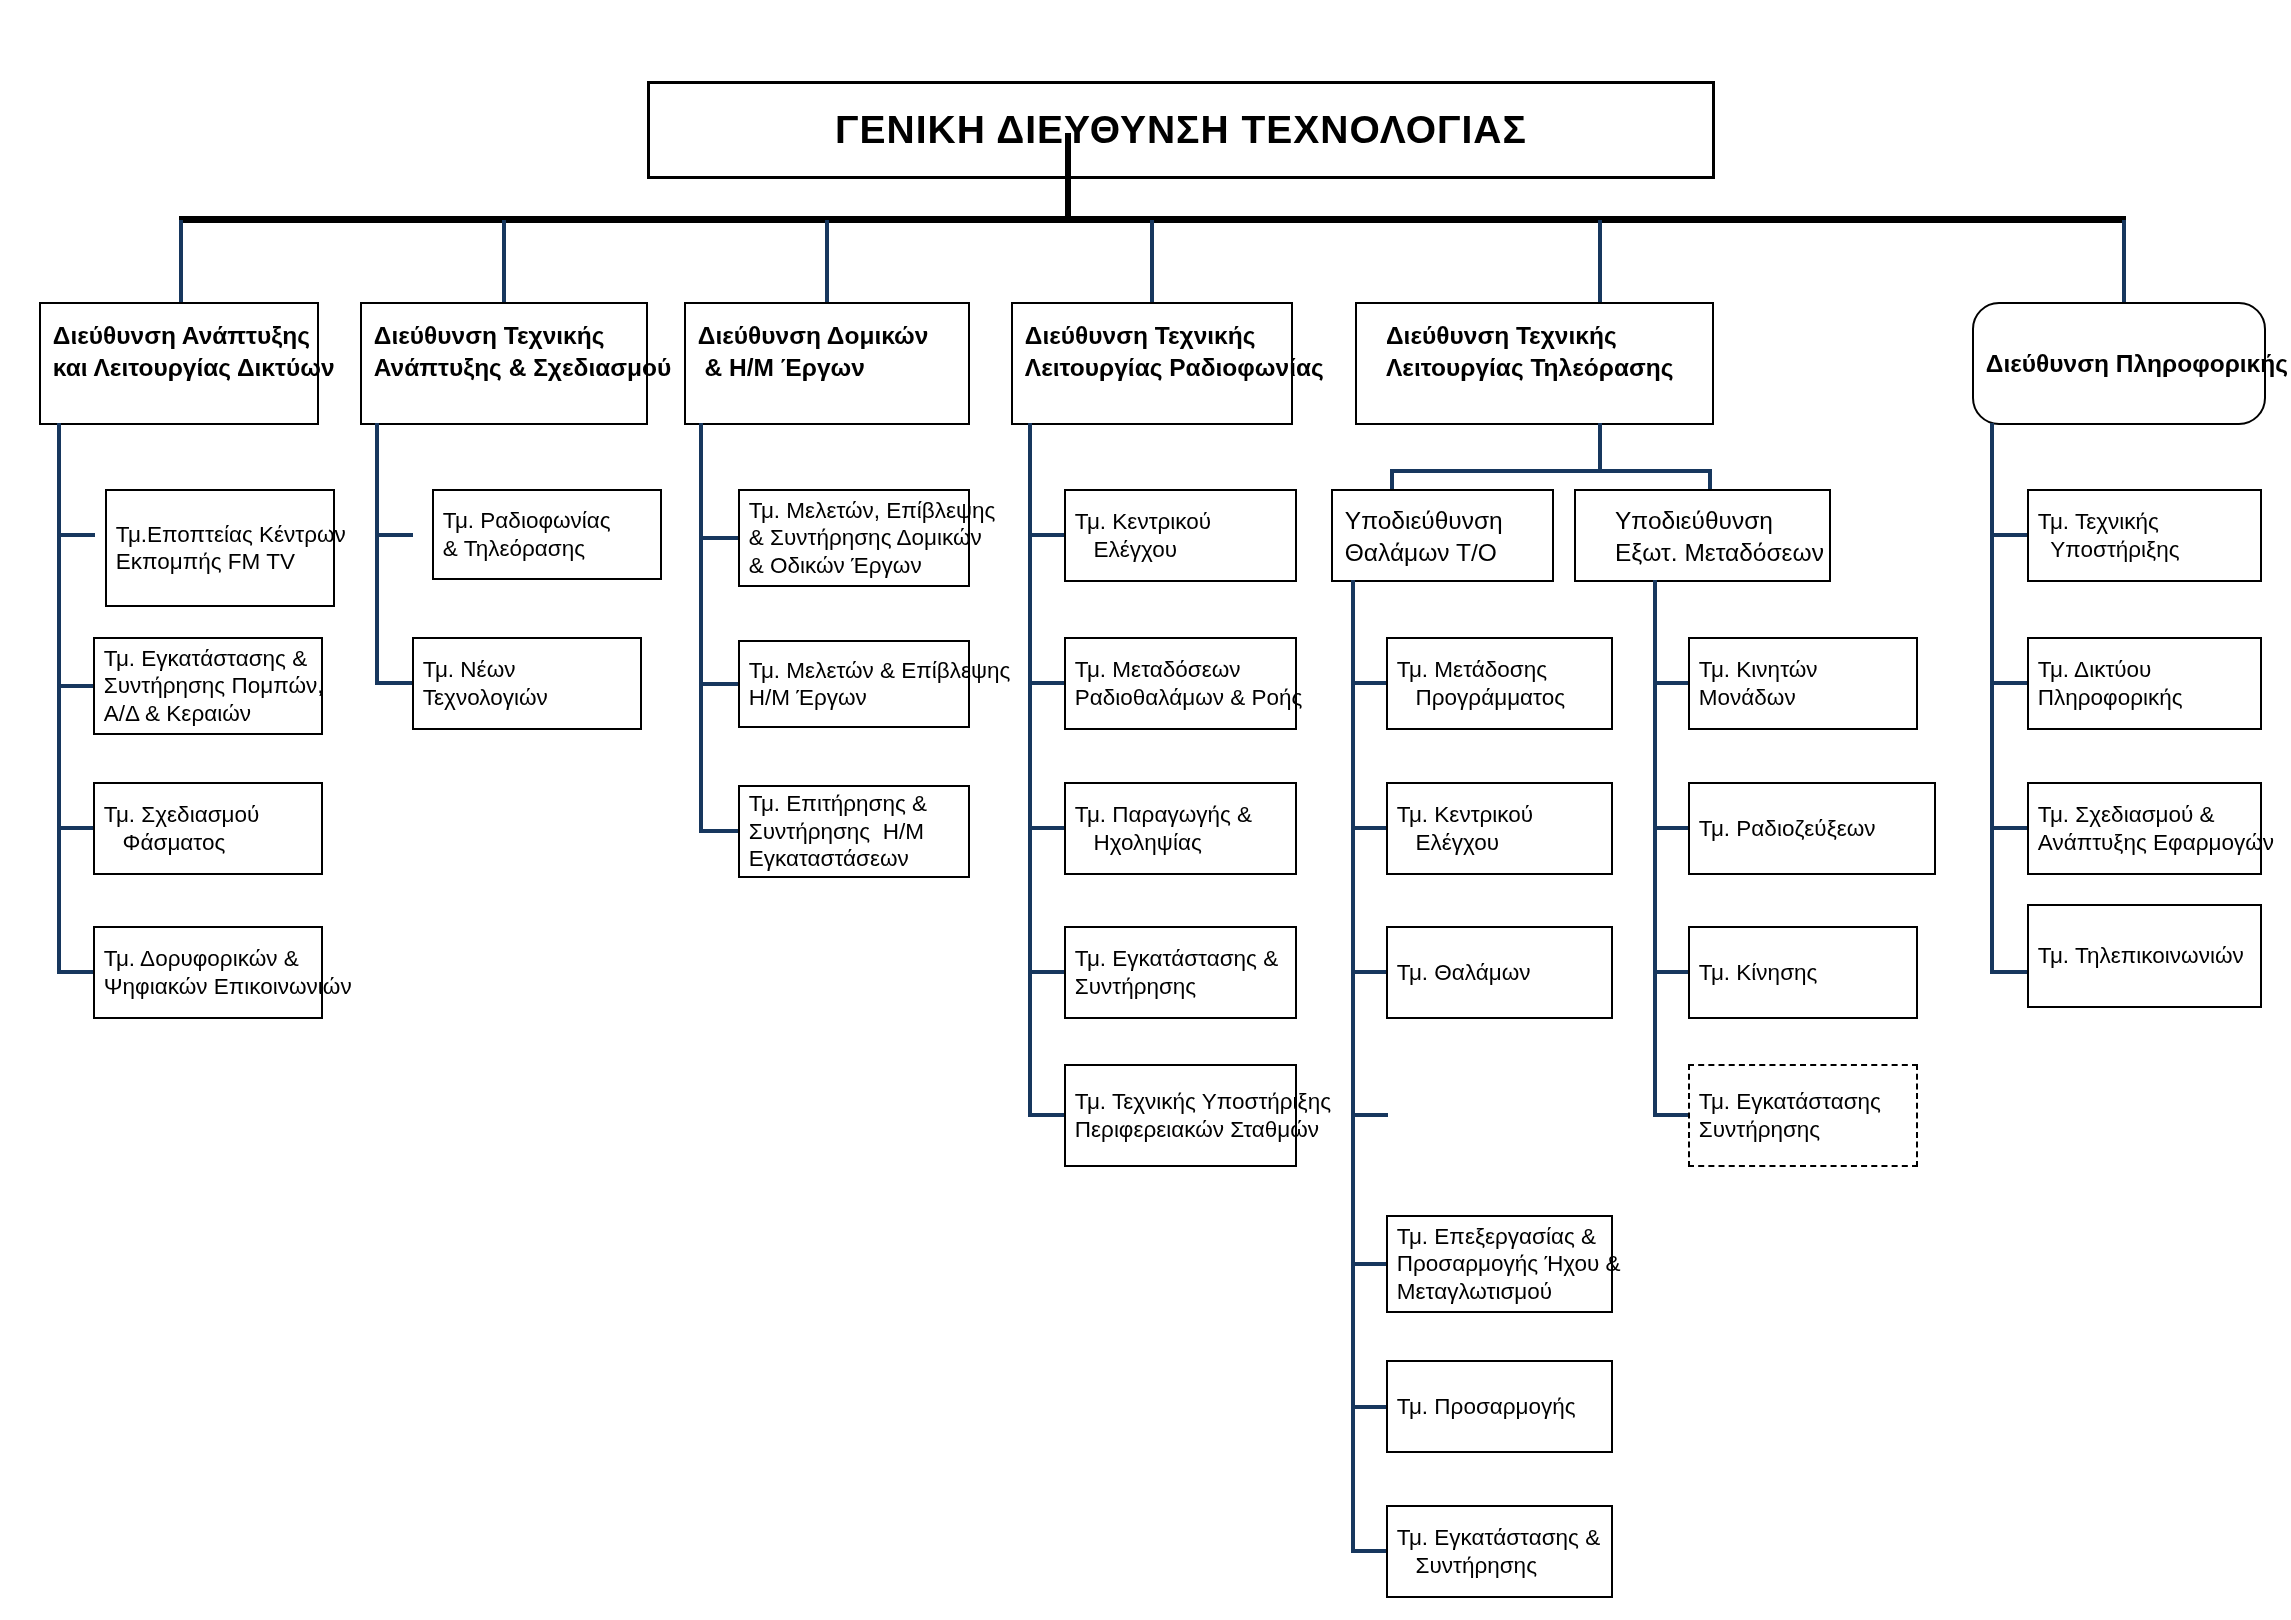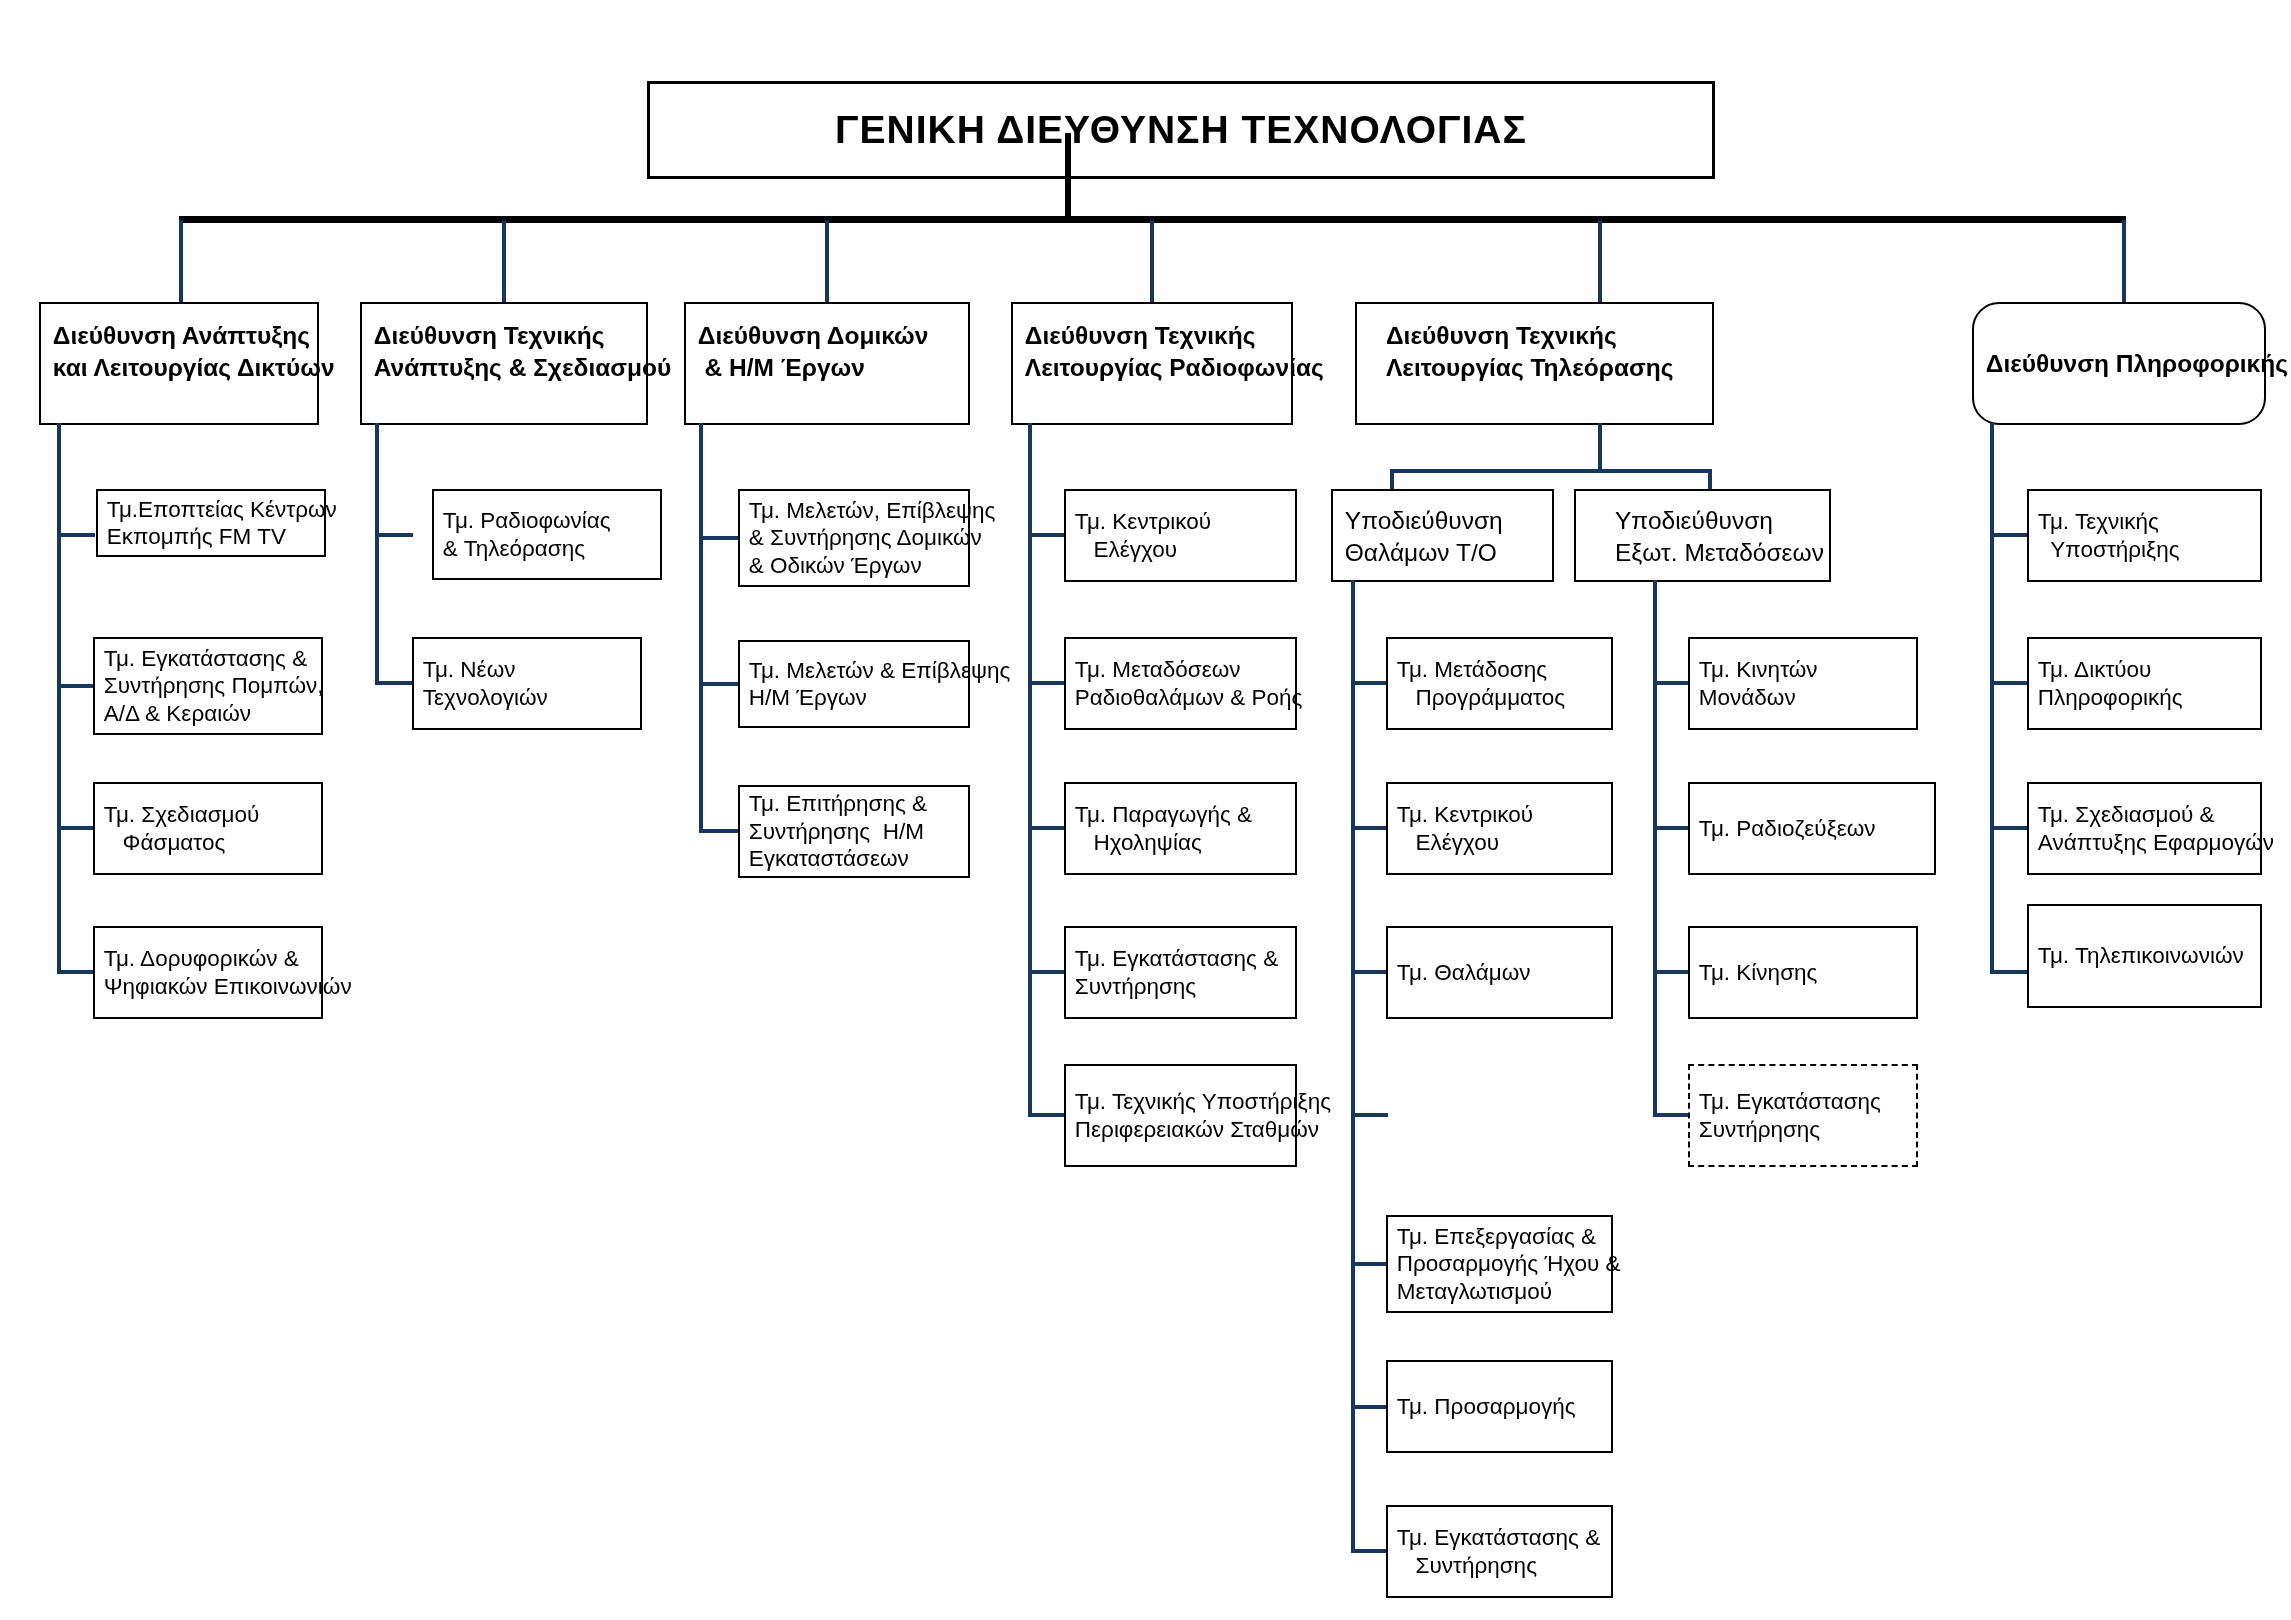--- a/index.html
+++ b/index.html
@@ -75,21 +75,21 @@
   <div class="hdr" style="left:1355px;top:302px;width:359px;height:123px;padding-left:29px">Διεύθυνση Τεχνικής
 Λειτουργίας Τηλεόρασης</div>
   <div class="hdr vc" style="left:1972px;top:302px;width:294px;height:123px">Διεύθυνση Πληροφορικής</div>
 
   <div class="line" style="left:57px;top:423px;width:3.9px;height:551px"></div>
   <div class="line" style="left:57px;top:533px;width:38px;height:3.9px"></div>
   <div class="line" style="left:57px;top:684px;width:38px;height:3.9px"></div>
   <div class="line" style="left:57px;top:826px;width:38px;height:3.9px"></div>
   <div class="line" style="left:57px;top:970px;width:38px;height:3.9px"></div>
 
-  <div class="box" style="left:96px;top:489px;width:230px;height:68px">Τμ.Εποπτείας Κέντρων
+  <div class="box" style="left:105px;top:489px;width:230px;height:118px">Τμ.Εποπτείας Κέντρων
 Εκπομπής FM TV</div>
   <div class="box" style="left:93px;top:637px;width:230px;height:98px">Τμ. Εγκατάστασης &amp;
 Συντήρησης Πομπών,
 Α/Δ &amp; Κεραιών</div>
   <div class="box" style="left:93px;top:782px;width:230px;height:93px">Τμ. Σχεδιασμού
 &nbsp;&nbsp;&nbsp;Φάσματος</div>
   <div class="box" style="left:93px;top:926px;width:230px;height:93px">Τμ. Δορυφορικών &amp;
 Ψηφιακών Επικοινωνιών</div>
 
   <div class="line" style="left:375px;top:423px;width:3.9px;height:262px"></div>

